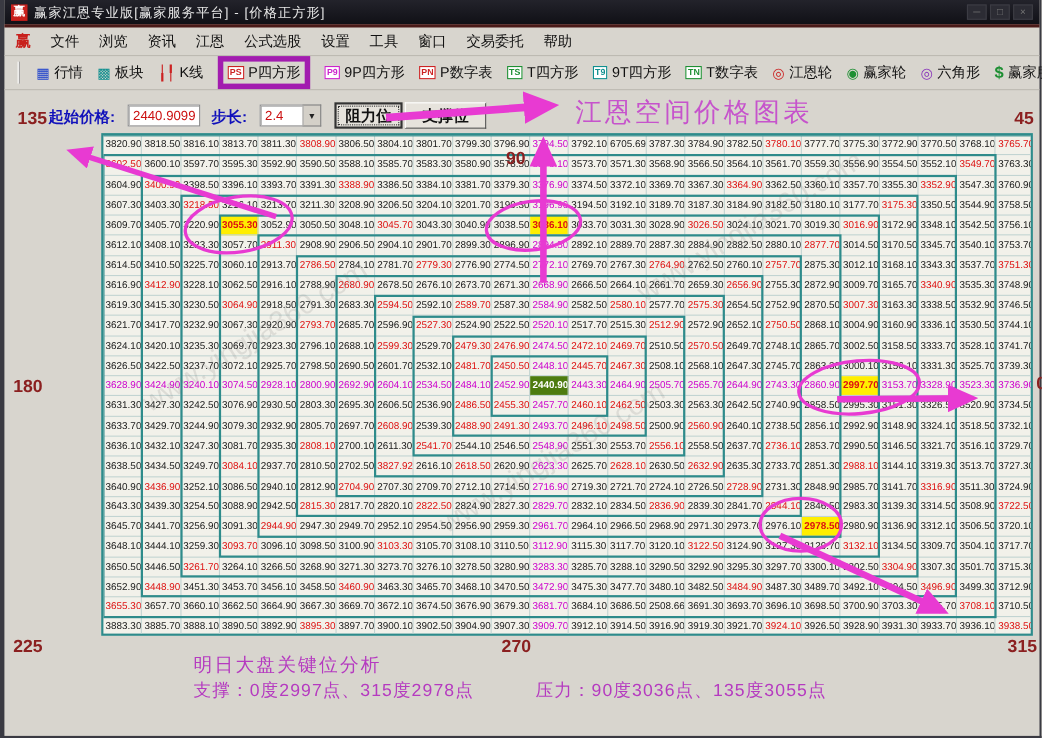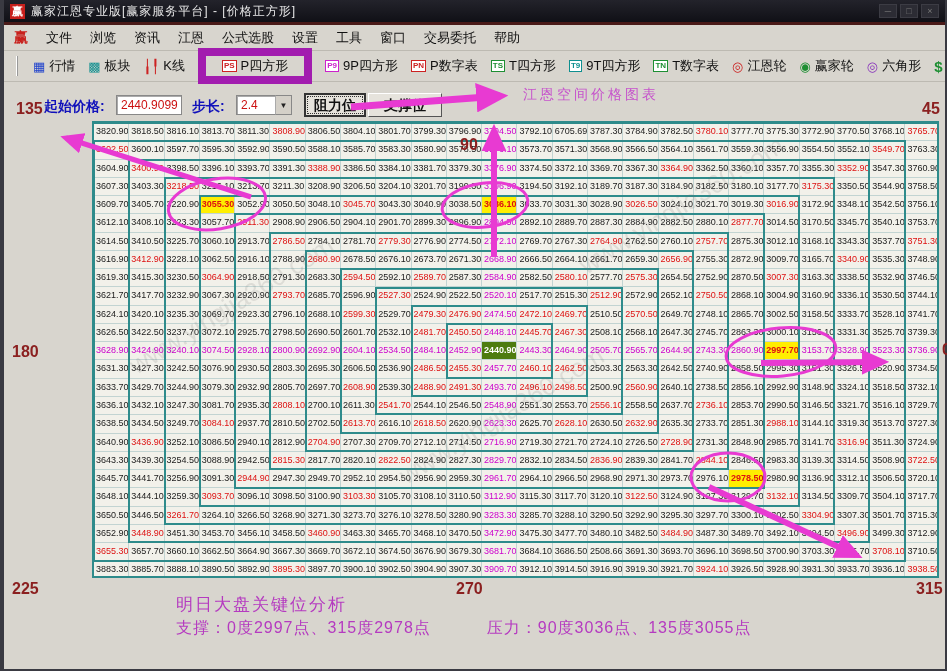--- a/index.html
+++ b/index.html
@@ -17,36 +17,36 @@
 
   
   .menubar { position:absolute; left:0; top:25px; right:0; height:26px; display:flex; align-items:center; gap:18px; padding-left:10px; font-size:13px; color:#111; border-bottom:1px solid #bdbab2; }
   .menubar .applogo { color:#c8201c; font-weight:bold; font-size:14px; }
   .menubar span.mi { cursor:default; }
 
   
   .toolbar { position:absolute; left:0; top:51px; right:0; height:31px; display:flex; align-items:center; gap:13px; padding-left:12px; font-size:13px; color:#111; border-bottom:1px solid #bdbab2; }
   .toolbar .groove { width:3px; height:20px; border-left:1px solid #fff; border-right:1px solid #999; margin-right:2px; }
   .titem { display:flex; align-items:center; gap:4px; white-space:nowrap; }
-  .titem.active { border:8px solid #a21caf; padding:1px 16px; }
+  .titem.active { border:5px solid #a21caf; padding:1px 4px; }
   .ticon { font-size:13px; line-height:13px; }
   .badge { font-size:8px; font-weight:bold; border:1px solid currentColor; padding:0 1px; line-height:10px; background:#fff; }
   .ic-blue{color:#2244cc}.ic-teal{color:#0f8f8f}.ic-red{color:#cc2222}.ic-mag{color:#cc22cc}.ic-green{color:#1e8f33}.ic-purple{color:#8833bb}
   .ic-dollar{color:#1e8f33; font-weight:bold; font-size:15px;}
 
   
   .controls { position:absolute; left:0; top:82px; right:0; height:39px; }
   .ctl-label { position:absolute; font-size:14px; font-weight:bold; color:#1111bb; }
   .ctl-input { position:absolute; background:#fff; border:1px solid #888; box-shadow:inset 1px 1px 0 #aaa; font-size:12px; color:#cc1111; padding:2px 4px; }
   .combo-arrow { position:absolute; width:17px; height:20px; background:#d4d0c8; border:1px solid #888; border-left:1px solid #aaa; color:#222; font-size:8px; text-align:center; line-height:19px; }
   .winbutton { position:absolute; height:24px; background:#e6e3dc; border:1px solid #555; border-top-color:#fff; border-left-color:#fff; font-size:14px; font-weight:bold; color:#111; text-align:center; line-height:22px; }
   .winbutton.default-focus { outline:1px dotted #333; outline-offset:-4px; border:2px solid #333; border-top-color:#333; line-height:20px; }
 
   .cornerlabel { position:absolute; font-size:16px; color:#8b2020; font-weight:bold; z-index:20; }
-  .chart-title { position:absolute; left:519px; top:86px; font-size:14px; color:#c653cc; letter-spacing:3px; z-index:30; }
+  .chart-title { position:absolute; left:519px; top:86px; font-size:24px; color:#c653cc; letter-spacing:3px; z-index:30; }
 
   
   #grid { position:absolute; left:88px; top:121px; width:847px; height:457px; background:#f2f1ea; border:2px solid #2e8b8b; overflow:hidden; display:grid; grid-template-columns:repeat(24, 35.2917px); grid-auto-rows:18.28px; z-index:5; }
   .cell { border-right:1px solid #c2d4d2; border-bottom:1px solid #c2d4d2; font-size:9px; line-height:17px; padding-left:2px; color:#1a1a1a; white-space:nowrap; overflow:hidden; }
   .cell.mag { color:#cc00cc; }
   .cell.red { color:#dd1111; }
   .cell.yellow { background:#ffee00; color:#dd1111; font-weight:bold; }
   .cell.center { background:#4d7c0f; color:#fff; font-weight:bold; }
   .ring { position:absolute; border:2px solid #2e8b8b; pointer-events:none; }
 
@@ -545,21 +545,21 @@
       <div class="cell">3321.70</div>
       <div class="cell">3516.10</div>
       <div class="cell">3729.70</div>
       <div class="cell">3638.50</div>
       <div class="cell">3434.50</div>
       <div class="cell">3249.70</div>
       <div class="cell red">3084.10</div>
       <div class="cell">2937.70</div>
       <div class="cell">2810.50</div>
       <div class="cell">2702.50</div>
-      <div class="cell red">2613.70</div>
+      <div class="cell red">3827.92</div>
       <div class="cell">2616.10</div>
       <div class="cell red">2618.50</div>
       <div class="cell">2620.90</div>
       <div class="cell mag">2623.30</div>
       <div class="cell">2625.70</div>
       <div class="cell red">2628.10</div>
       <div class="cell">2630.50</div>
       <div class="cell red">2632.90</div>
       <div class="cell">2635.30</div>
       <div class="cell">2733.70</div>

